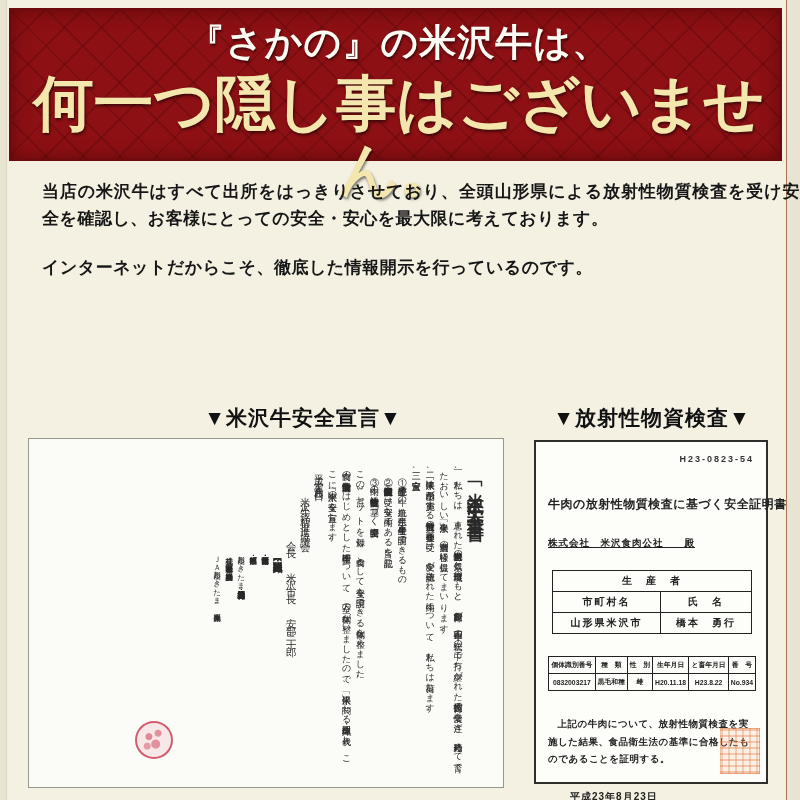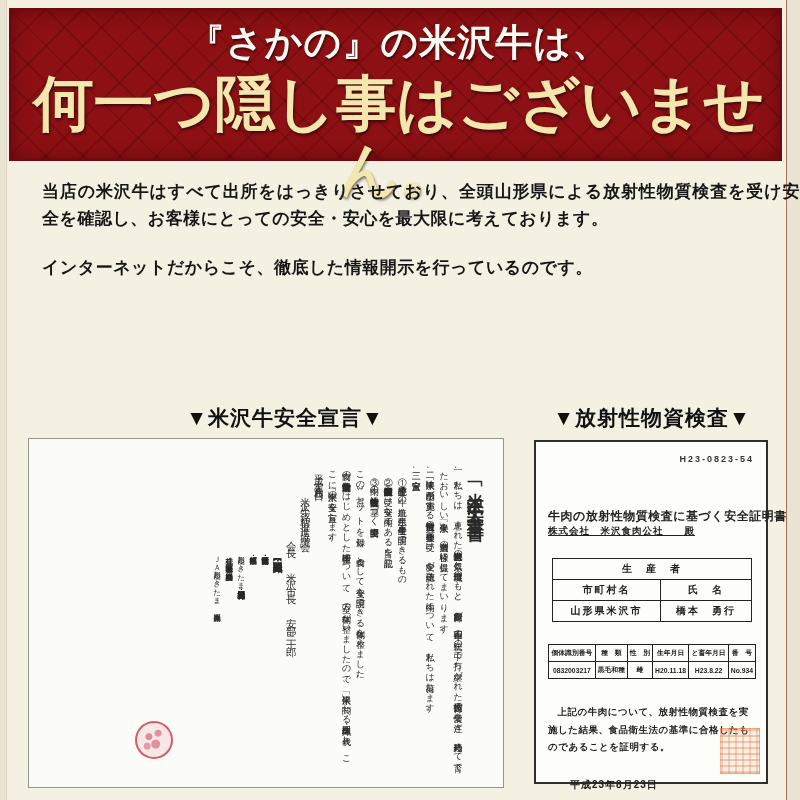--- a/index.html
+++ b/index.html
@@ -53,21 +53,21 @@
   }
   .intro p{margin:0;}
   .intro .p1{margin-top:16px;}
   .intro .p2{margin-top:26px;}
   .intro .p3{margin-top:22px;}
   
   .sec-head{
     position:absolute;top:404px;height:26px;width:100%;
     font-size:21px;font-weight:bold;color:#111;letter-spacing:1px;
   }
-  .sec-head .left{position:absolute;left:278px;transform:translateX(-50%);white-space:nowrap;}
+  .sec-head .left{position:absolute;left:296px;transform:translateX(-50%);white-space:nowrap;}
   .sec-head .right{position:absolute;left:645px;transform:translateX(-50%);white-space:nowrap;}
   
   .doc-declaration{
     position:absolute;left:21px;top:438px;width:476px;height:350px;
     background:#fbfbf8;border:1px solid #97978d;box-sizing:border-box;
     font-family:"Liberation Serif","DejaVu Serif",serif;color:#2a2a2a;
   }
   .dec-flow{
     position:absolute;inset:0;
     padding:12px 16px 20px 10px;box-sizing:border-box;
@@ -93,22 +93,22 @@
       rgba(220,90,110,.12);
     box-sizing:border-box;
   }
   
   .doc-certificate{
     position:absolute;left:527px;top:440px;width:234px;height:344px;
     background:#fdfdfa;border:2px solid #2e2e2c;box-sizing:border-box;
     color:#222;padding:12px 12px 0 12px;
   }
   .cert-code{text-align:right;font-size:9px;font-weight:bold;letter-spacing:2px;color:#333;}
-  .cert-title{text-align:center;font-size:12px;font-weight:bold;letter-spacing:.5px;margin-top:44px;white-space:nowrap;}
-  .cert-addressee{font-size:9.5px;font-weight:bold;text-decoration:underline;letter-spacing:1px;}
+  .cert-title{text-align:center;font-size:12px;font-weight:bold;letter-spacing:.5px;margin-top:32px;white-space:nowrap;}
+  .cert-addressee{margin-top:24px;font-size:9.5px;font-weight:bold;text-decoration:underline;letter-spacing:1px;}
   table{border-collapse:collapse;}
   .cert-producer{margin:20px auto 0 4px;width:200px;}
   .cert-producer th,.cert-producer td{
     border:1px solid #222;font-size:10px;font-weight:bold;
     text-align:center;padding:3px 2px;letter-spacing:2px;
   }
   .cert-detail{margin-top:22px;width:208px;}
   .cert-detail th,.cert-detail td{
     border:1px solid #222;font-size:6.8px;font-weight:bold;
     text-align:center;padding:3px 1px;letter-spacing:0;white-space:nowrap;

